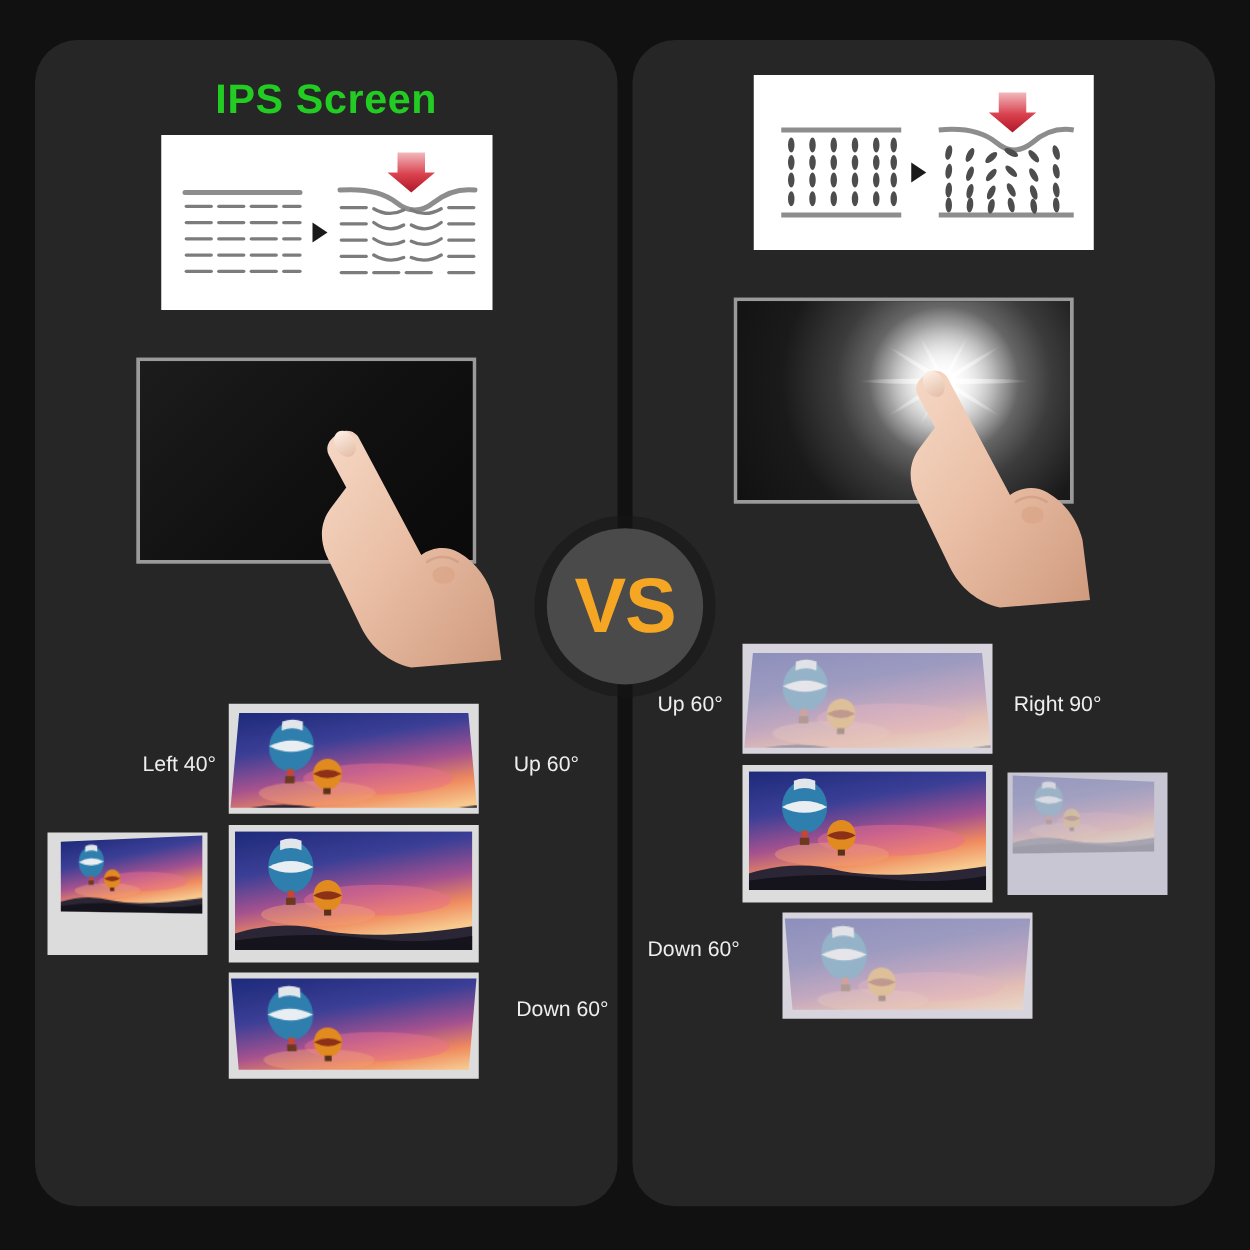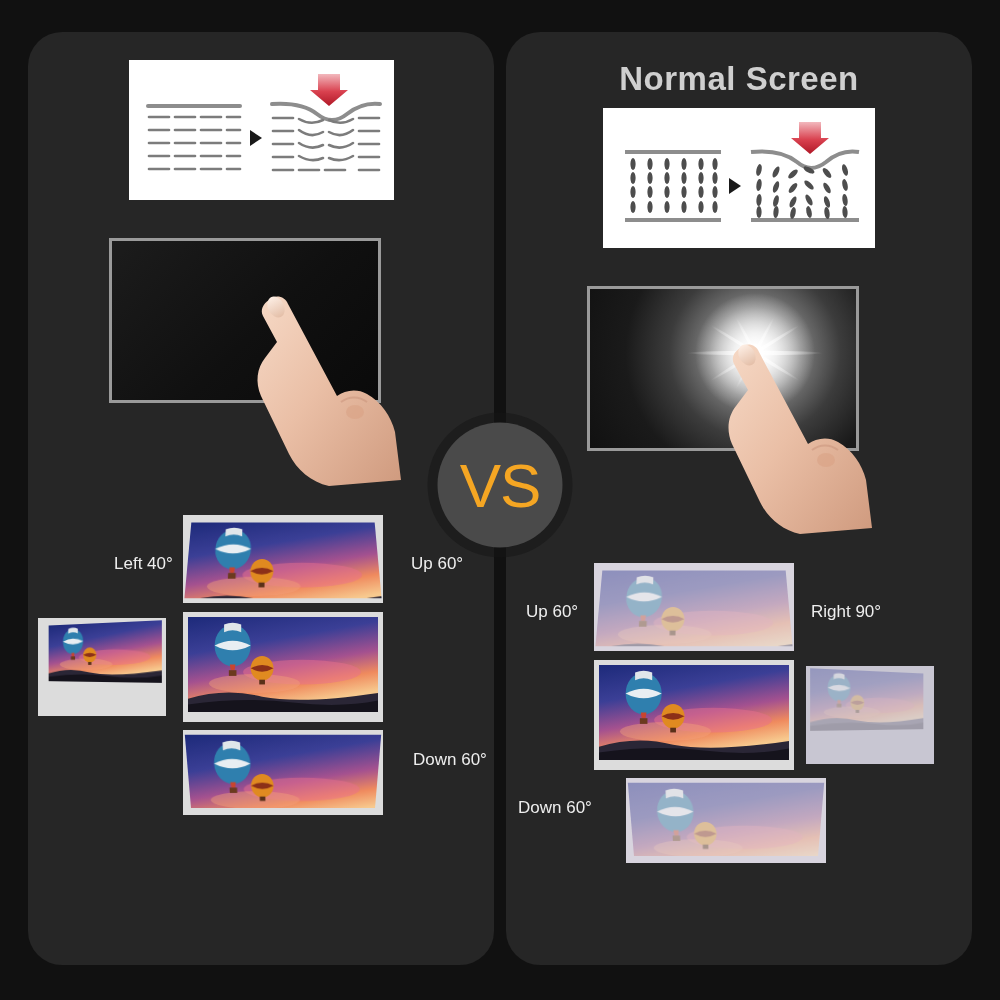--- a/index.html
+++ b/index.html
@@ -123,21 +123,21 @@
     background: #4a4a4a;
     display: flex;
     align-items: center;
     justify-content: center;
     z-index: 40;
     box-shadow: 0 0 0 10px rgba(22,22,22,0.55);
   }
   .vs-text {
     color: #f5a623;
     font-size: 62px;
-    font-weight: normal;
+    font-weight: bold;
     line-height: 1;
     letter-spacing: -1px;
   }
 
   
   .angles {
     position: relative;
     width: 100%;
     height: 310px;
     margin-top: 28px;
@@ -176,20 +176,21 @@
   .skew-left  { transform: perspective(300px) rotateY(-17deg); }
   .skew-right { transform: perspective(300px) rotateY(17deg); }
 </style>
 </head>
 <body>
 
 <div class="stage">
 
   <div class="panel">
 
+    <div class="panel-title title-ips">IPS Screen</div>
 
     <div class="crystal-card">
       <svg class="crystal-svg" width="250" height="120" viewBox="0 0 250 120">
         <defs>
           <linearGradient id="redArrowA" x1="0" y1="0" x2="0" y2="1">
             <stop offset="0%" stop-color="#f2b8bd"></stop>
             <stop offset="55%" stop-color="#d9414f"></stop>
             <stop offset="100%" stop-color="#b01827"></stop>
           </linearGradient>
           <linearGradient id="plateA" x1="0" y1="0" x2="0" y2="1">
@@ -409,21 +410,20 @@
             </g>
           </svg>
         </div>
       </div>
 
     </div>
   </div>
 
   <div class="panel">
 
-    <div class="panel-title title-normal">Normal Screen</div>
 
     <div class="crystal-card wide">
       <svg class="crystal-svg" width="252" height="120" viewBox="0 0 252 120">
         <defs>
           <linearGradient id="redArrowB" x1="0" y1="0" x2="0" y2="1">
             <stop offset="0%" stop-color="#f2b8bd"></stop>
             <stop offset="55%" stop-color="#d9414f"></stop>
             <stop offset="100%" stop-color="#b01827"></stop>
           </linearGradient>
         </defs>

